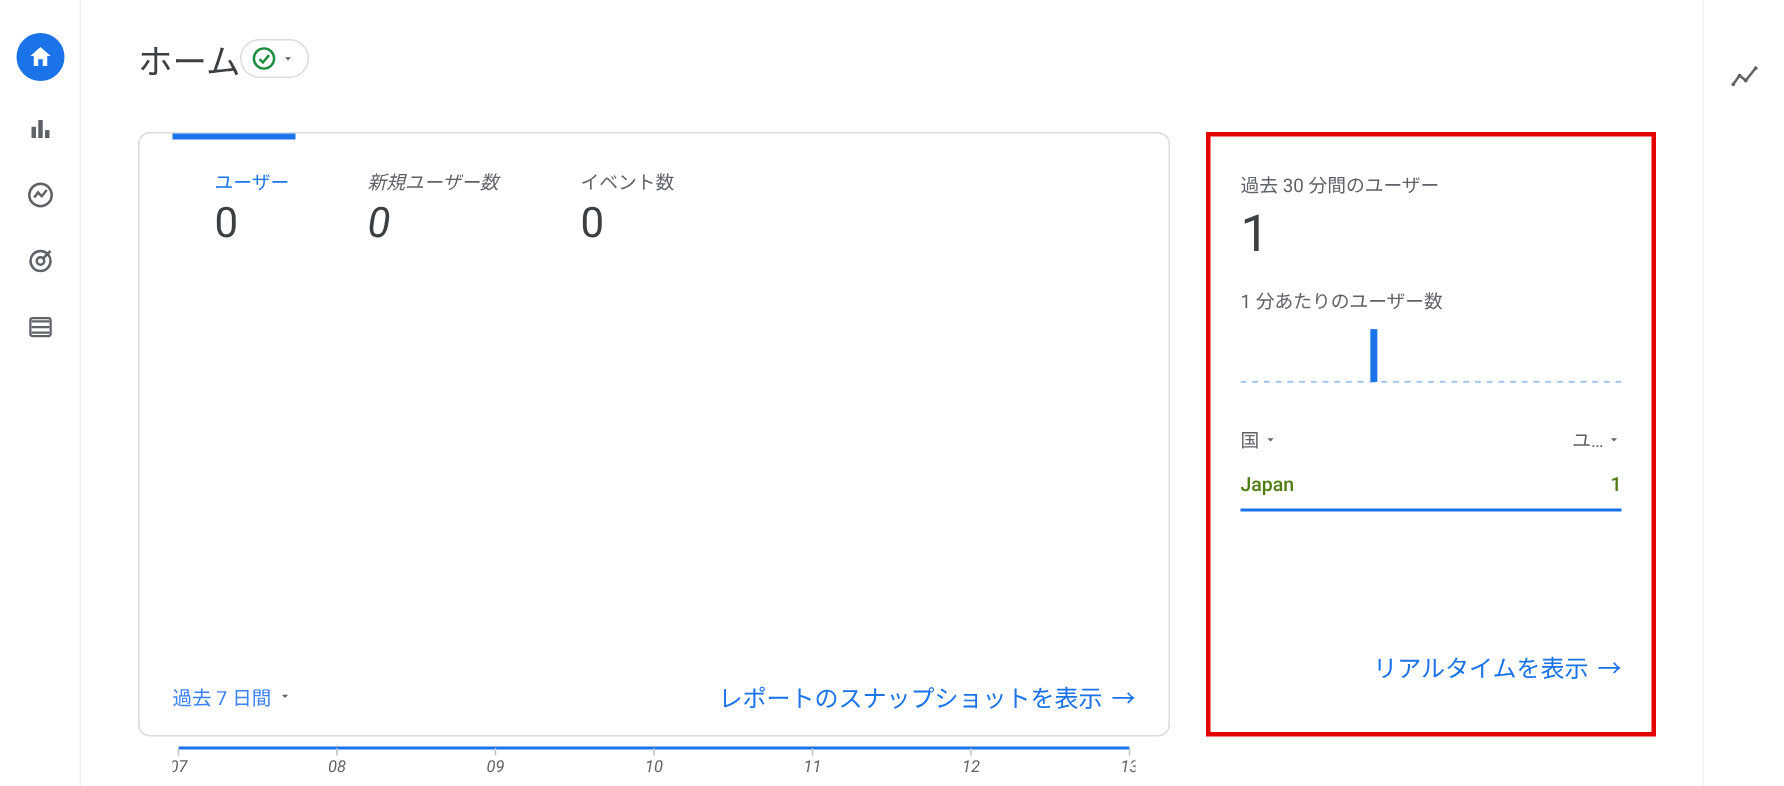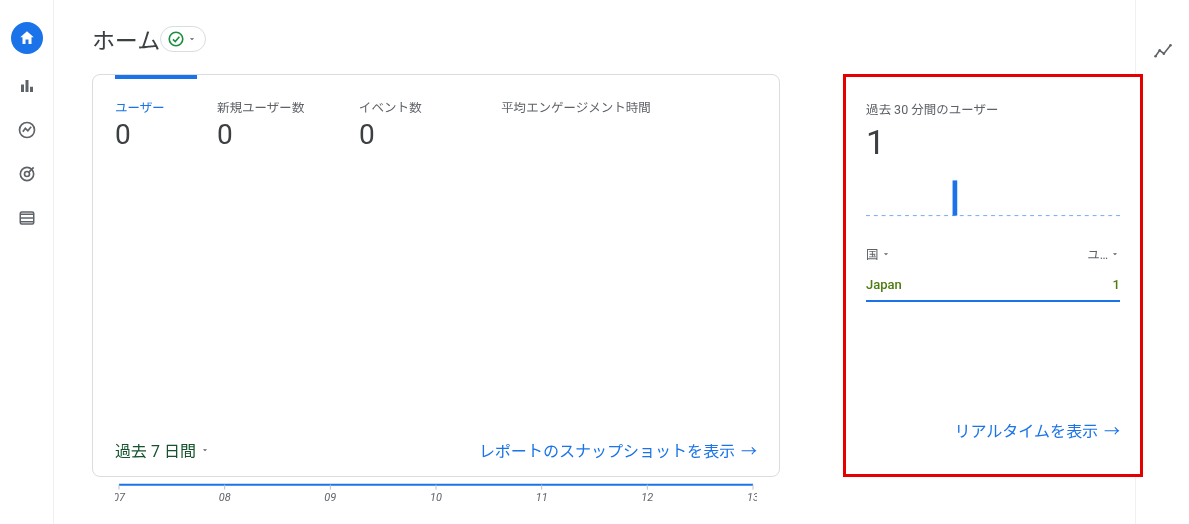--- a/index.html
+++ b/index.html
@@ -43,21 +43,21 @@
     display: flex; flex-direction: column; align-items: center;
     padding-top: 40px;
   }
   .main {
     position: absolute;
     left: 54px; right: 54px; top: 0; bottom: 0;
     padding: 22px 30px 0 38px;
   }
   .page-header {
     display: flex; align-items: center; 
-    margin-bottom: 18px;
+    margin-bottom: 32px;
   }
   .page-title {
     font-size: 23px;
     font-weight: 400;
     color: #3c4043;
   }
   .status-pill {
     display: inline-flex; align-items: center; gap: 2px;
     border: 1px solid #dadce0;
     border-radius: 16px;
@@ -72,34 +72,35 @@
   .cards-row {
     display: flex; gap: 24px; align-items: stretch;
   }
   .card {
     border: 1px solid #dadce0;
     border-radius: 8px;
     background: #fff;
     position: relative;
   }
   .card.main-card { flex: 0 0 688px; height: 403px; }
-  .card.rt-card { flex: 0 0 300px; height: 403px; border: 3px solid #e50000; border-radius: 0; margin-left: 39px; }
+  .card.rt-card { flex: 0 0 300px; height: 403px; border: 3px solid #e50000; border-radius: 0; }
   
   .metrics {
     display: flex;
     padding: 22px 22px 6px 22px;
     gap: 12px;
+    justify-content: center;
   }
   .metric {
     flex: 0 0 auto;
     min-width: 70px;
     cursor: pointer;
   }
   .metric.users { min-width: 90px; }
-  .metric.new-users { min-width: 130px; }
+  .metric.new-users { min-width: 130px; font-style: italic; }
   .metric.events { min-width: 130px; }
   .metric.engagement { min-width: 200px; }
   .metric-label { font-size: 12.5px; color: #5f6368; margin-bottom: 4px; }
   .metric.active .metric-label { color: #1a73e8; }
   .metric-value { font-size: 28px; font-weight: 400; color: #3c4043; line-height: 1.1; }
   .tab-indicator {
     position: absolute;
     top: 0; left: 22px;
     width: 82px; height: 4px;
     background: #1a73e8;
@@ -108,21 +109,21 @@
     position: absolute;
     left: 22px; right: 22px; top: 178px; height: 250px; font-style: italic;
   }
   .chart-svg { width: 100%; height: 250px; }
   .footer-row {
     position: absolute;
     bottom: 14px; left: 22px; right: 22px;
     display: flex; justify-content: space-between; align-items: center;
   }
   .range-drop {
-    font-size: 16px; color: #14532d; display: inline-flex; align-items: center; gap: 4px;
+    font-size: 13px; color: #3b82f6; display: inline-flex; align-items: center; gap: 4px;
     cursor: pointer;
   }
   .link-action {
     font-size: 16px; color: #1a73e8; display: inline-flex; align-items: center; gap: 6px;
     cursor: pointer;
   }
   
   .rt-inner { padding: 22px 20px 10px 20px; height:100%; position:relative; }
   .rt-label { font-size: 12.5px; color: #5f6368; }
   .rt-big { font-size: 34px; color: #3c4043; margin: 4px 0 14px; }
@@ -222,21 +223,20 @@
         </div>
         <div class="metric new-users">
           <div class="metric-label">新規ユーザー数</div>
           <div class="metric-value">0</div>
         </div>
         <div class="metric events">
           <div class="metric-label">イベント数</div>
           <div class="metric-value">0</div>
         </div>
         <div class="metric engagement">
-          <div class="metric-label">平均エンゲージメント時間</div>
         </div>
       </div>
 
       <div class="chart-zone">
         <svg class="chart-svg" viewBox="0 0 644 250" id="line-chart">
             <polyline points="4,232 110,232 216,232 322,232 428,232 534,232 640,232" fill="none" stroke="#1a73e8" stroke-width="2"></polyline>
             <line x1="4" y1="232" x2="4" y2="237" stroke="#bdc1c6" stroke-width="1"></line>
             <text x="4" y="240" font-size="11" fill="#5f6368" text-anchor="middle" dominant-baseline="hanging">07</text>
             <line x1="110" y1="232" x2="110" y2="237" stroke="#bdc1c6" stroke-width="1"></line>
             <text x="110" y="240" font-size="11" fill="#5f6368" text-anchor="middle" dominant-baseline="hanging">08</text>
@@ -265,20 +265,21 @@
           <span>レポートのスナップショットを表示</span>
           <span class="arrow">→</span>
         </span>
       </div>
     </div>
 
     <div class="card rt-card">
       <div class="rt-inner">
         <div class="rt-label">過去 30 分間のユーザー</div>
         <div class="rt-big">1</div>
+        <div class="rt-sub">1 分あたりのユーザー数</div>
         <div class="spark-wrap">
           <svg class="spark-svg" viewBox="0 0 260 44" id="spark-chart">
               <line x1="0" y1="40" x2="260" y2="40" stroke="#1a73e8" stroke-width="1" stroke-dasharray="4,4" opacity="0.6"></line>
               <rect x="88.61666666666666" y="4" width="4.766666666666667" height="36" fill="#1a73e8"></rect>
             </svg>
         </div>
         <div class="rt-table-head">
           <span class="rt-drop">
             <span>国</span>
             <svg width="10" height="10" viewBox="0 0 24 24" fill="#5f6368">

